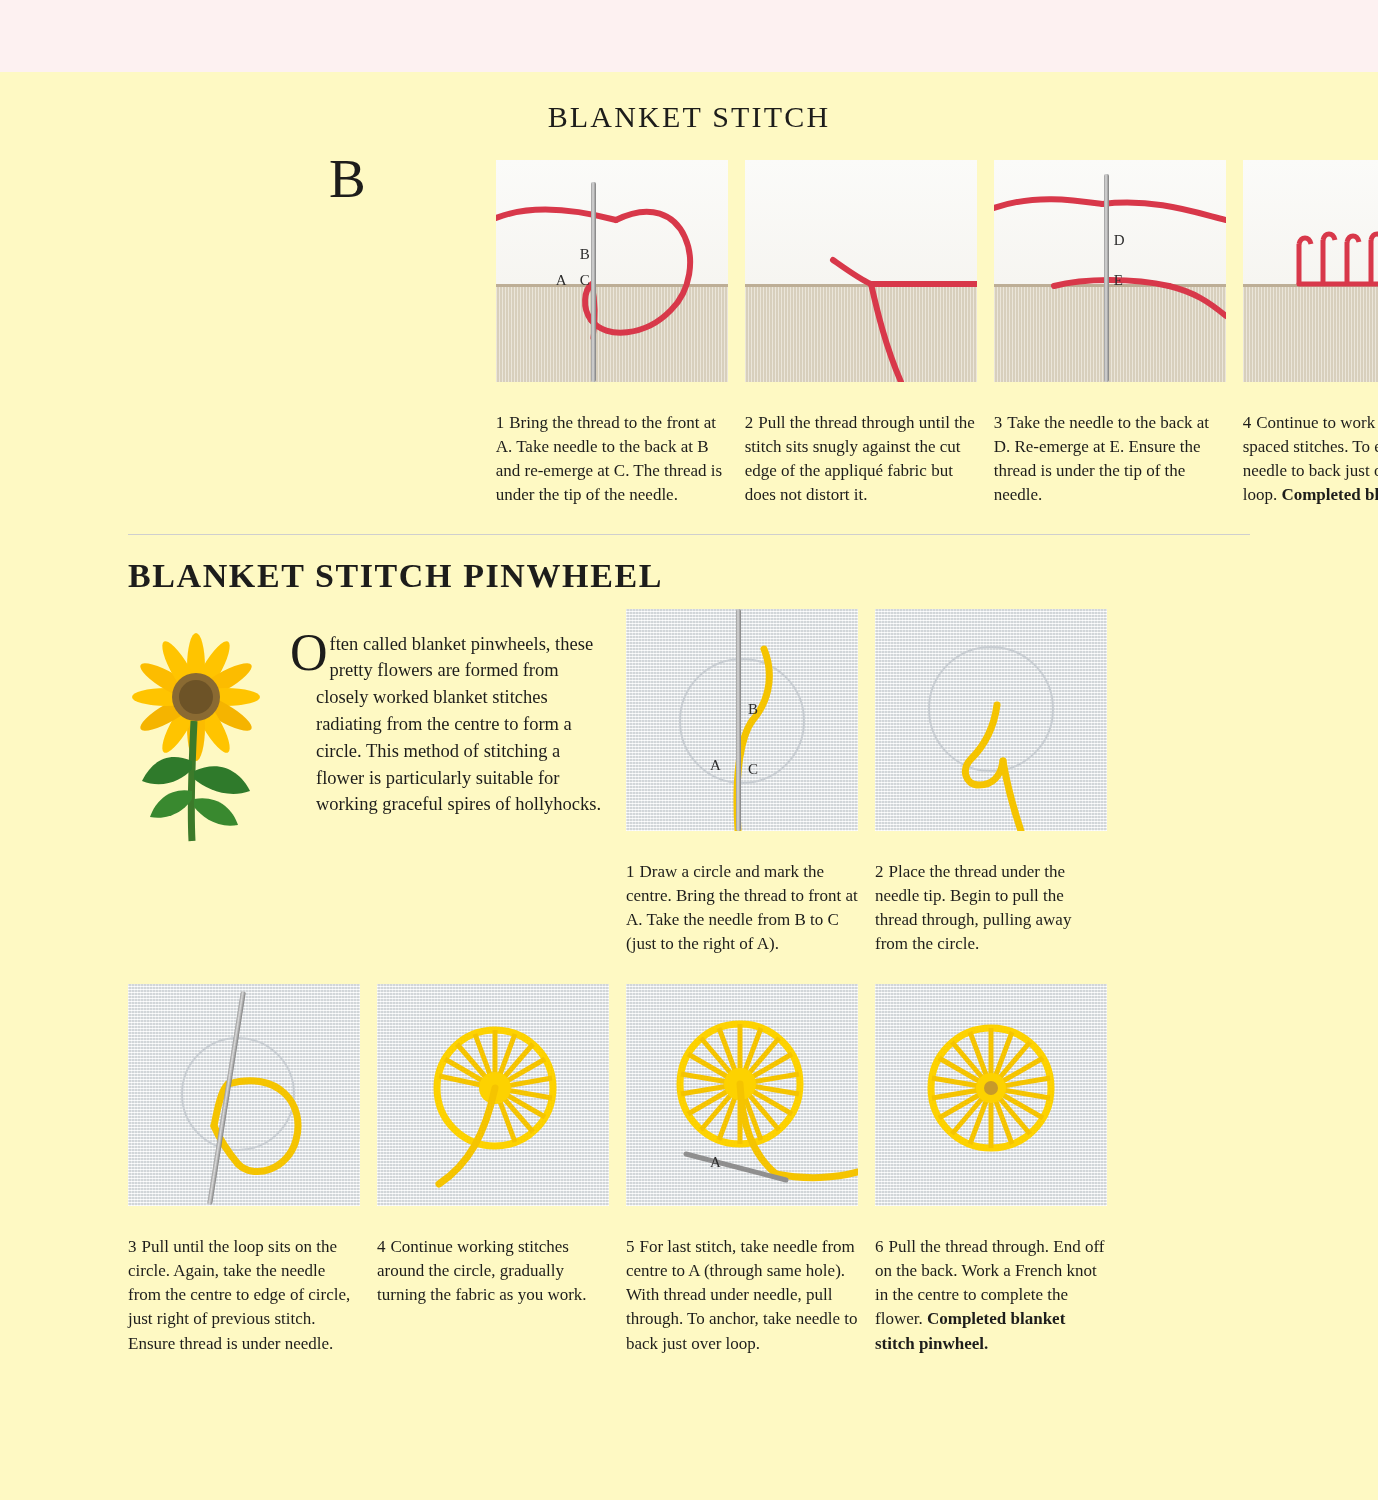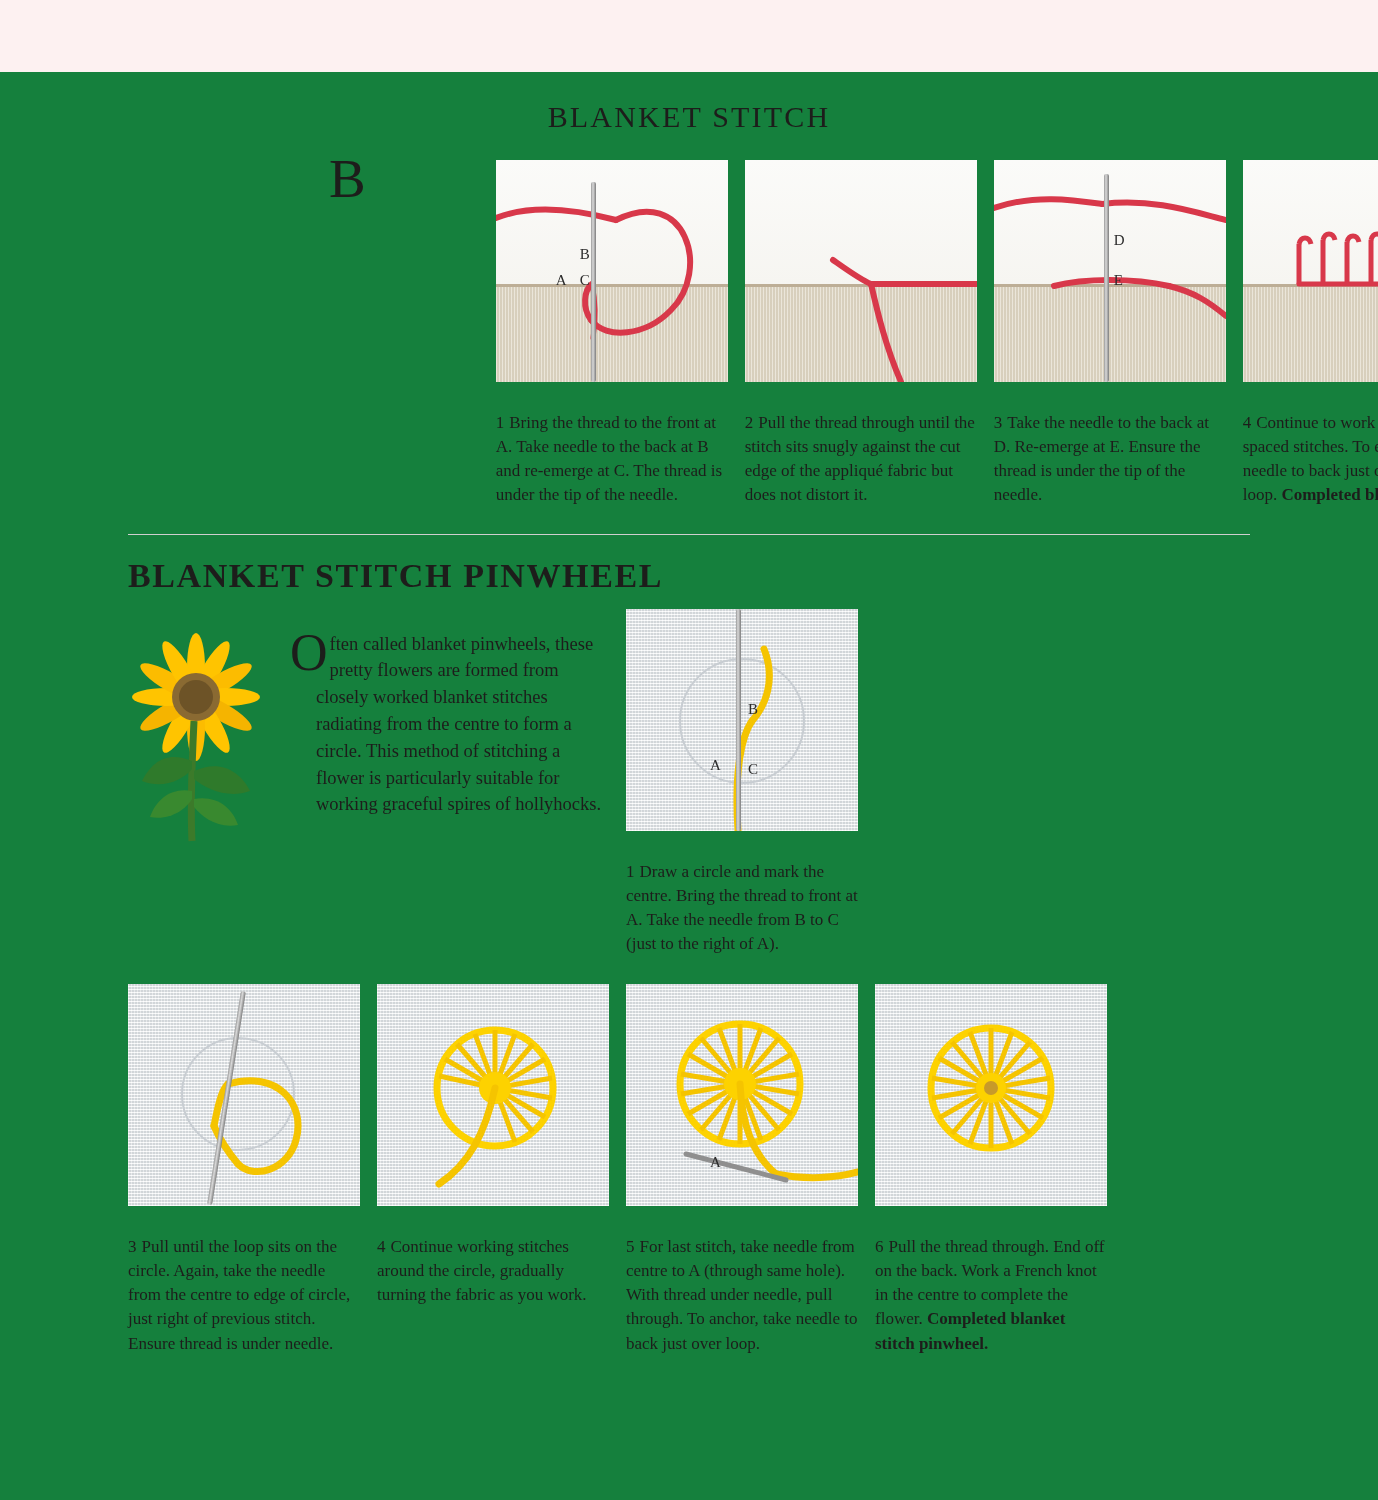--- a/index.html
+++ b/index.html
@@ -11,21 +11,21 @@
     width: 1378px;
     height: 1500px;
     font-family: "Liberation Serif", serif;
     color: #1d1d1b;
     position: relative;
     overflow: hidden;
   }
   .page {
     position: absolute;
     inset: 0;
-    background: #15803d;
+    background: #fef9c3;
   }
   .top-band {
     position: absolute;
     top: 0; left: 0; right: 0;
     height: 72px;
     background: #fdf1f1;
   }
   .content {
     position: absolute;
     top: 72px;
@@ -342,20 +342,32 @@
             <div class="needle" style="left:110px; top:0px; height:222px;"></div>
             <span class="lbl" style="left:122px; top:92px;">B</span>
             <span class="lbl" style="left:84px; top:148px;">A</span>
             <span class="lbl" style="left:122px; top:152px;">C</span>
           </div>
           <div class="caption">
             <span class="num">1</span><span>Draw a circle and mark the centre. Bring the thread to front at A. Take the needle from B to C (just to the right of A).</span>
           </div>
         </div>
 
+        <div class="cell">
+          <div class="photo fab-grid">
+            <svg width="232" height="222" style="position:absolute;inset:0">
+              <circle cx="116" cy="100" r="62" fill="none" stroke="#c8cdd2" stroke-width="2"></circle>
+              <path class="thread-yel" stroke-width="7" d="M122,96 C118,126 104,142 96,150 C86,160 90,176 104,176 C118,176 126,166 128,152" stroke-linecap="round"></path>
+              <path class="thread-yel" stroke-width="7" d="M128,152 C132,176 138,198 146,222" stroke-linecap="round"></path>
+            </svg>
+          </div>
+          <div class="caption">
+            <span class="num">2</span><span>Place the thread under the needle tip. Begin to pull the thread through, pulling away from the circle.</span>
+          </div>
+        </div>
 
       </div>
     </div>
 
     <div class="row4b">
 
       <div class="cell">
         <div class="photo fab-grid">
           <svg width="232" height="222" style="position:absolute;inset:0">
             <circle cx="110" cy="110" r="56" fill="none" stroke="#c8cdd2" stroke-width="2"></circle>

